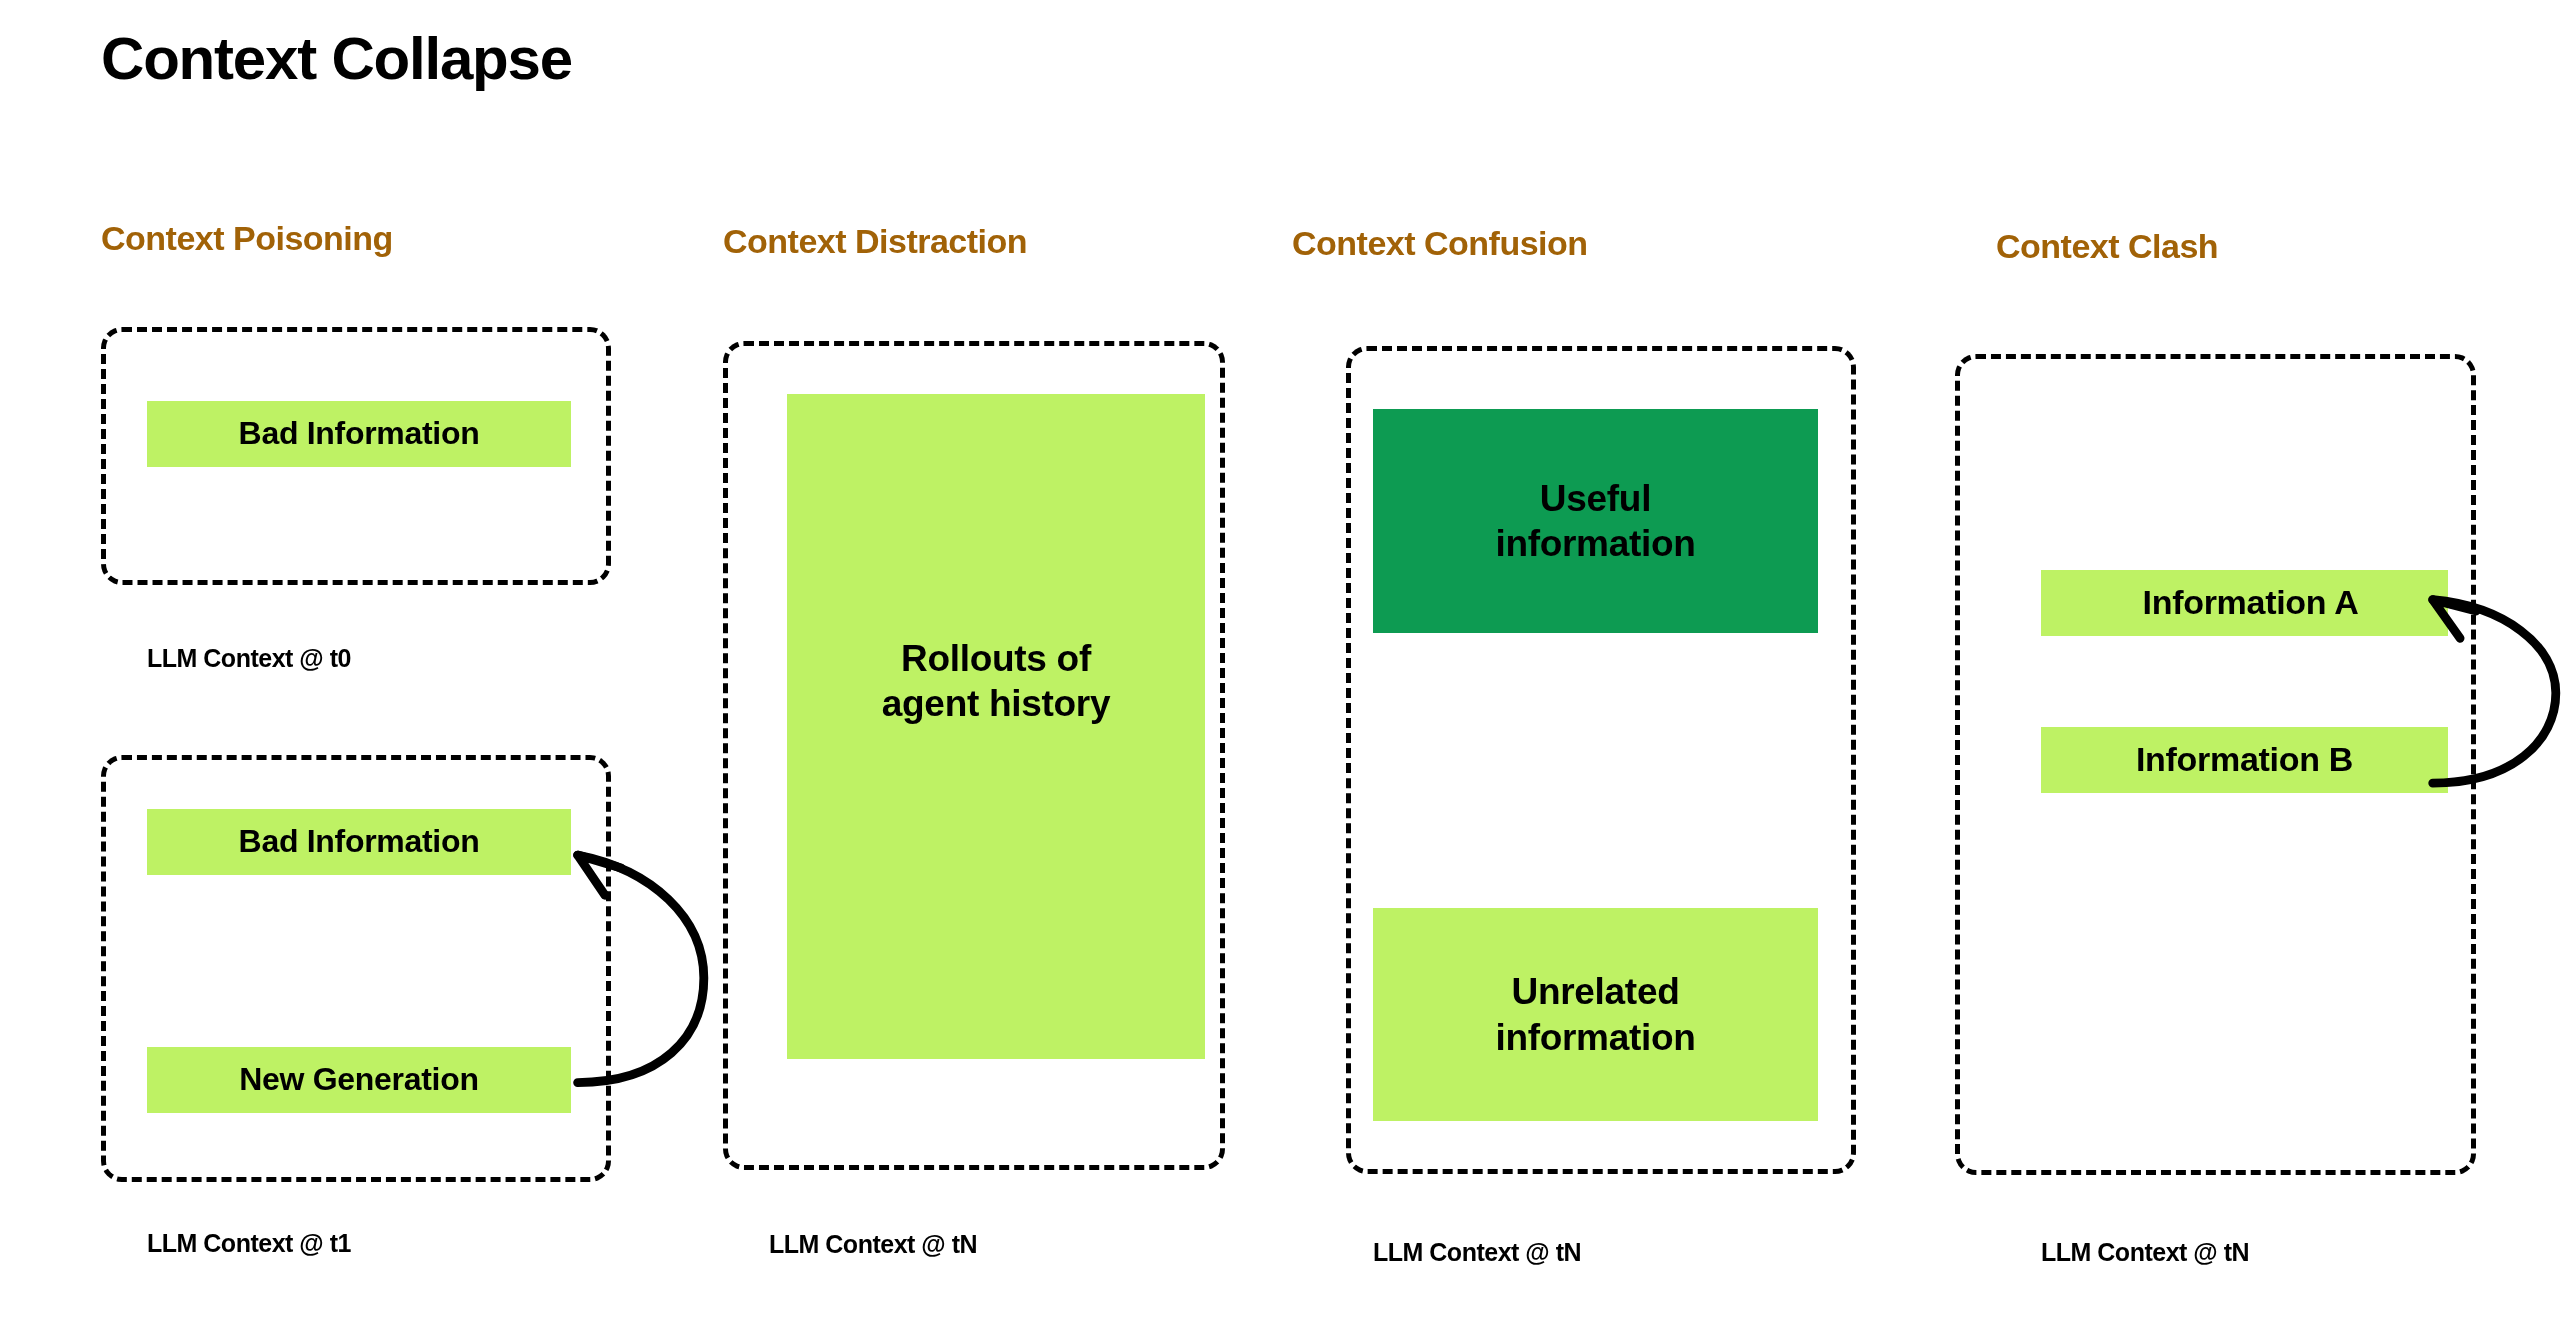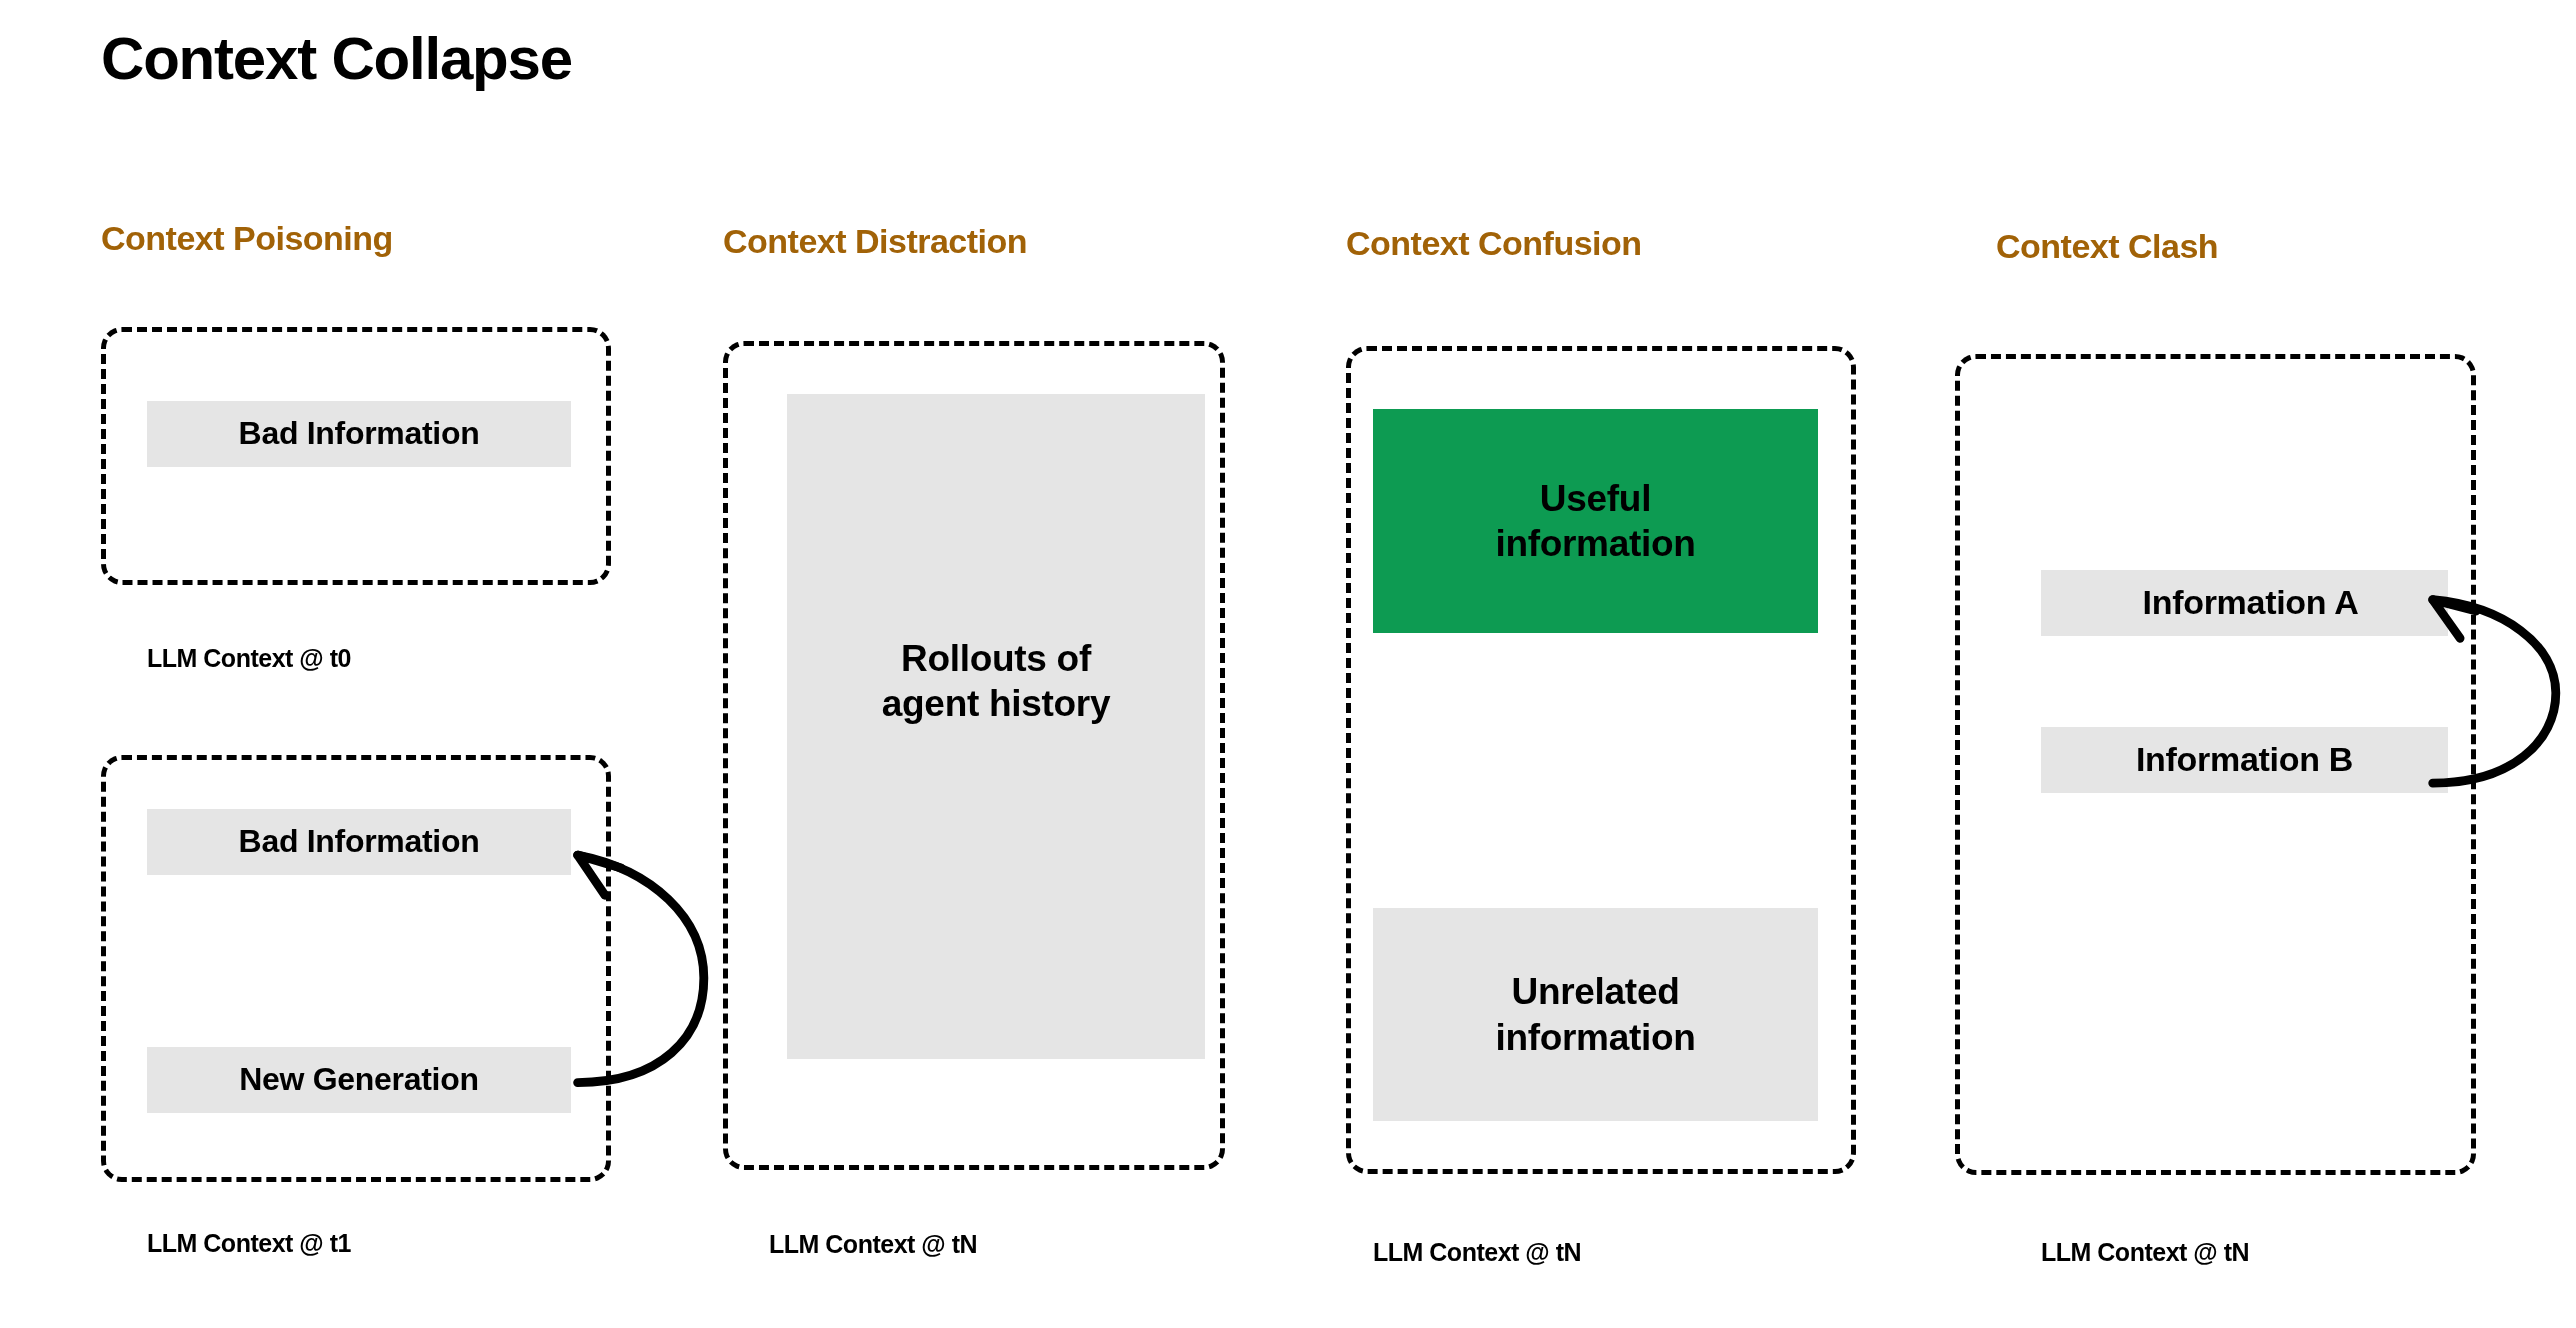--- a/index.html
+++ b/index.html
@@ -57,21 +57,21 @@
     display: flex;
     align-items: center;
     justify-content: center;
     text-align: center;
     color: #000000;
     font-weight: 800;
     letter-spacing: -0.3px;
     line-height: 1.22;
     white-space: pre-line;
   }
-  .block.orange { background: #e5e5e5; }
+  .block.orange { background: #bef264; }
   .block.green  { background: #0D9B52; }
 
   
   .caption {
     position: absolute;
     font-size: 25px;
     font-weight: 800;
     letter-spacing: -0.5px;
     color: #000000;
     white-space: nowrap;
@@ -114,21 +114,21 @@
 
   <div class="col-heading" style="left:723px; top:222px;">Context Distraction</div>
 
   <div class="context-frame" style="left:723px; top:341px; width:502px; height:829px;"></div>
 
   <div class="block orange" style="left:787px; top:394px; width:418px; height:665px; font-size:37px; align-items:flex-start; padding-top:242px;">Rollouts of
 agent history</div>
 
   <div class="caption" style="left:769px; top:1230px;">LLM Context @ tN</div>
 
-  <div class="col-heading" style="left:1346px; top:224px;text-align:center;">Context Confusion</div>
+  <div class="col-heading" style="left:1292px; top:224px;text-align:center;">Context Confusion</div>
 
   <div class="context-frame" style="left:1346px; top:346px; width:510px; height:828px;"></div>
 
   <div class="block green" style="left:1373px; top:409px; width:445px; height:224px; font-size:37px;">Useful
 information</div>
 
   <div class="block orange" style="left:1373px; top:908px; width:445px; height:213px; font-size:37px;">Unrelated
 information</div>
 
   <div class="caption" style="left:1373px; top:1238px;">LLM Context @ tN</div>

